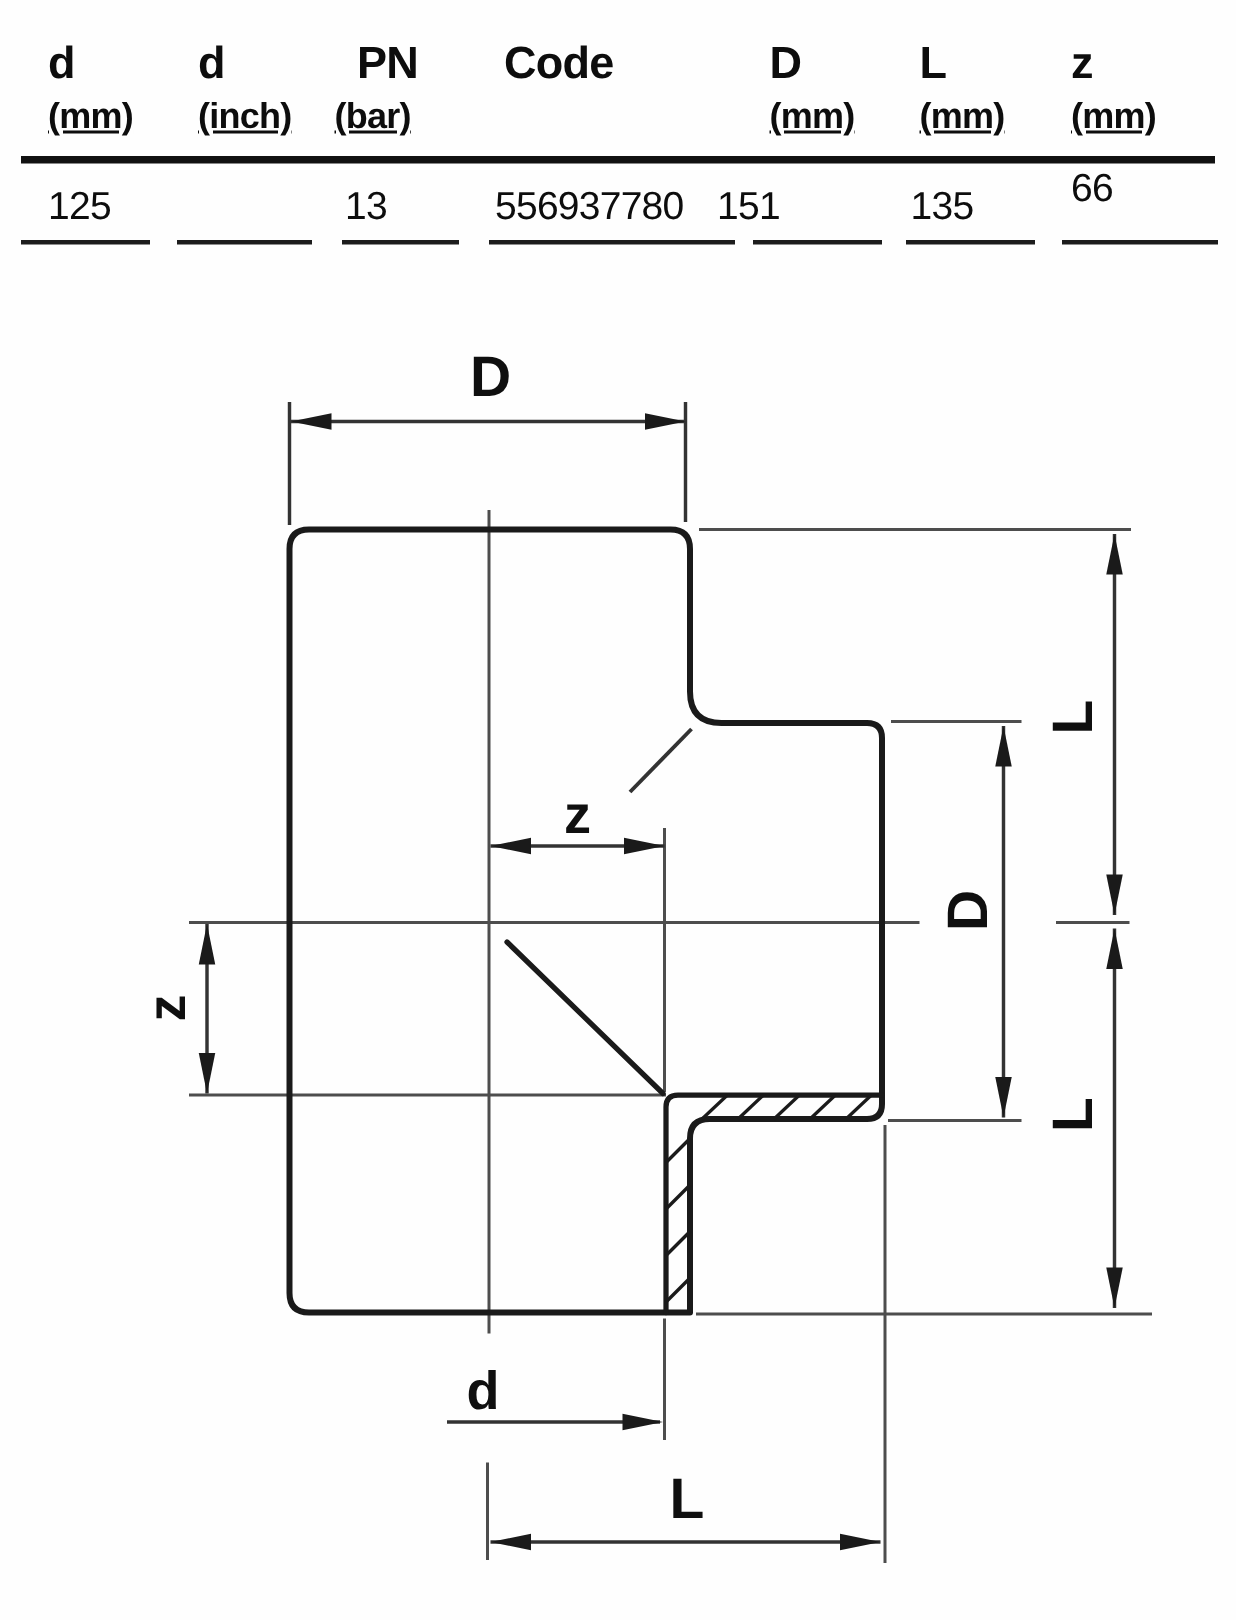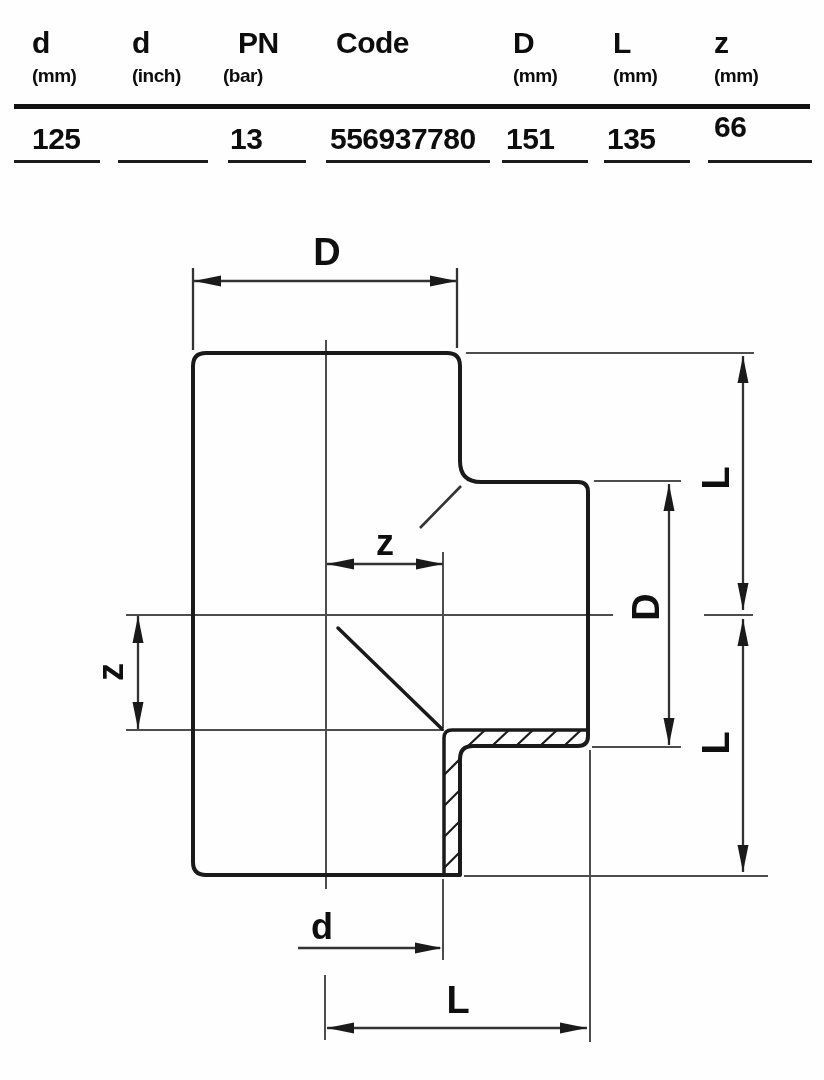--- a/index.html
+++ b/index.html
@@ -10,25 +10,25 @@
     color:#0d0d0d;
   }
   .stage{position:absolute;left:0;top:0;width:824px;height:1080px;}
 
   
   .tbl-label{
     position:absolute;font-weight:bold;font-size:30px;line-height:1;
     letter-spacing:-0.5px;white-space:nowrap;
   }
   .tbl-unit{
-    position:absolute;font-weight:bold;font-size:19px;line-height:1;
-    letter-spacing:-0.5px;white-space:nowrap;
+    position:absolute;font-weight:bold;font-size:24px;line-height:1;
+    letter-spacing:-0.5px;white-space:nowrap;text-decoration:underline;
   }
   .tbl-value{
-    position:absolute;font-weight:bold;font-size:30px;line-height:1;
+    position:absolute;font-weight:normal;font-size:26px;line-height:1;
     letter-spacing:-0.5px;white-space:nowrap;
   }
   .tbl-rule{
     position:absolute;left:14px;top:104px;width:796px;height:5px;background:#111;
   }
   .tbl-underline{
     position:absolute;top:160px;height:3px;background:#1c1c1c;
   }
 
   
@@ -68,21 +68,21 @@
     <div class="tbl-unit" style="left:513px;top:66px">(mm)</div>
     <div class="tbl-unit" style="left:613px;top:66px">(mm)</div>
     <div class="tbl-unit" style="left:714px;top:66px">(mm)</div>
 
     <div class="tbl-rule"></div>
 
     <div class="tbl-value" style="left:32px;top:124px">125</div>
     <div class="tbl-value" style="left:132px;top:124px"></div>
     <div class="tbl-value" style="left:230px;top:124px">13</div>
     <div class="tbl-value" style="left:330px;top:124px">556937780</div>
-    <div class="tbl-value" style="left:506px;top:124px">151</div>
+    <div class="tbl-value" style="left:478px;top:124px">151</div>
     <div class="tbl-value" style="left:607px;top:124px">135</div>
     <div class="tbl-value" style="left:714px;top:112px">66</div>
 
     <div class="tbl-underline" style="left:14px;width:86px"></div>
     <div class="tbl-underline" style="left:118px;width:90px"></div>
     <div class="tbl-underline" style="left:228px;width:78px"></div>
     <div class="tbl-underline" style="left:326px;width:164px"></div>
     <div class="tbl-underline" style="left:502px;width:86px"></div>
     <div class="tbl-underline" style="left:604px;width:86px"></div>
     <div class="tbl-underline" style="left:708px;width:104px"></div>

